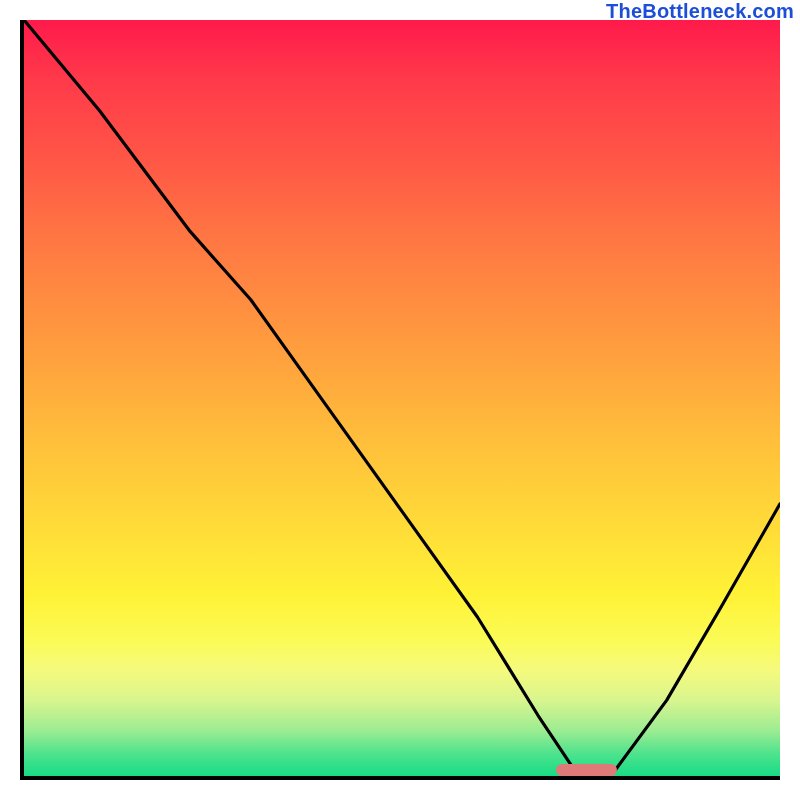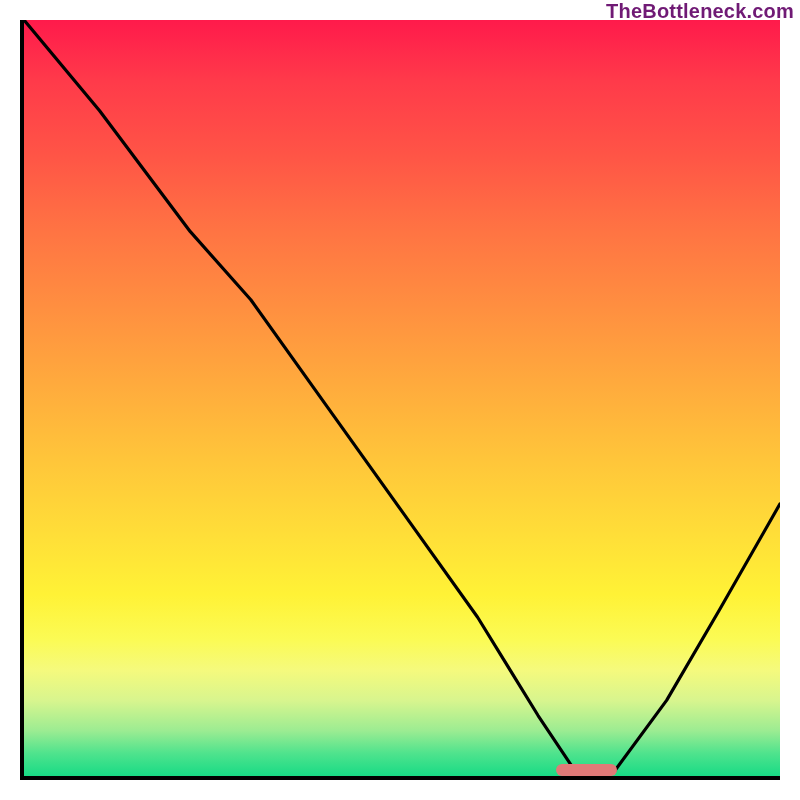--- a/index.html
+++ b/index.html
@@ -60,21 +60,21 @@
     border-radius: 6px;
     background: #e07a78;
   }
   .watermark {
     position: absolute;
     top: 0;
     right: 6px;
     font-family: Arial, Helvetica, sans-serif;
     font-size: 20px;
     font-weight: 600;
-    color: #701a75;
+    color: #1d4ed8;
     letter-spacing: 0.2px;
     user-select: none;
   }
 </style>
 </head>
 <body>
 
 <div class="chart-wrap">
 
   <div class="watermark">TheBottleneck.com</div>

